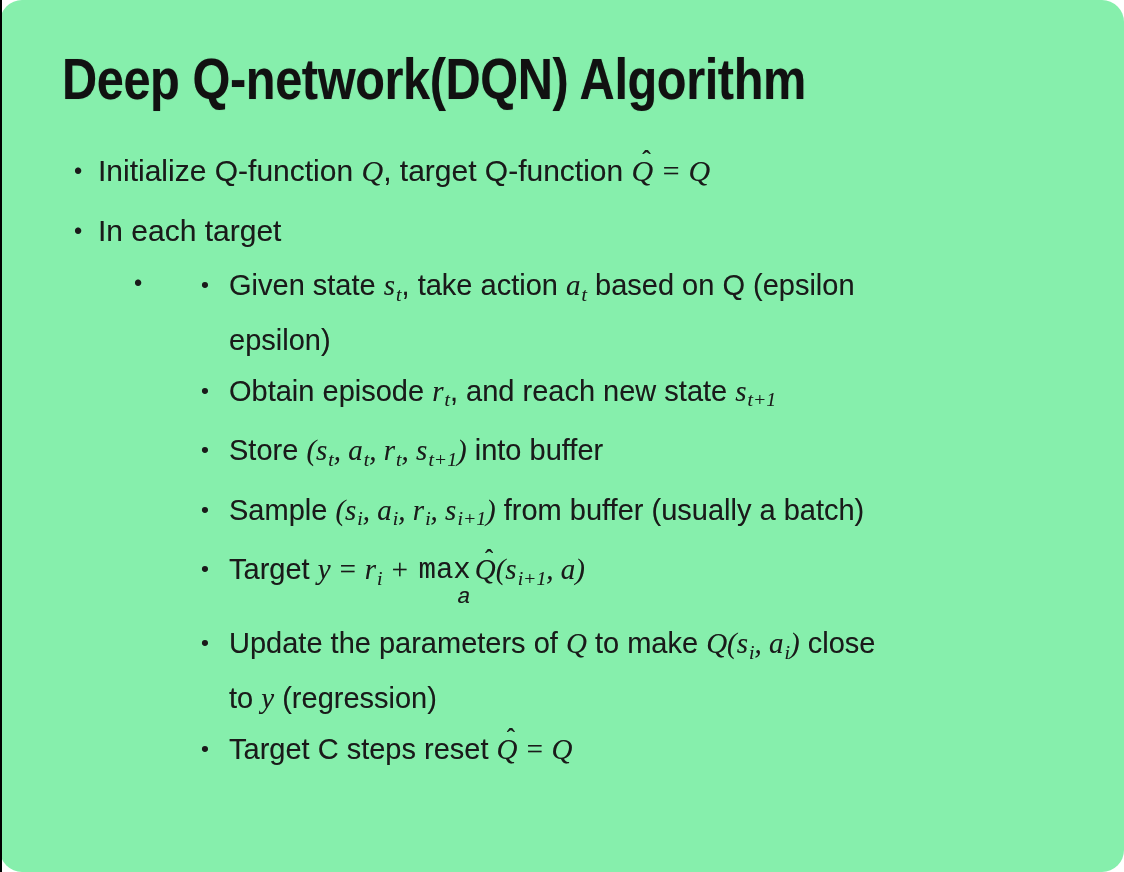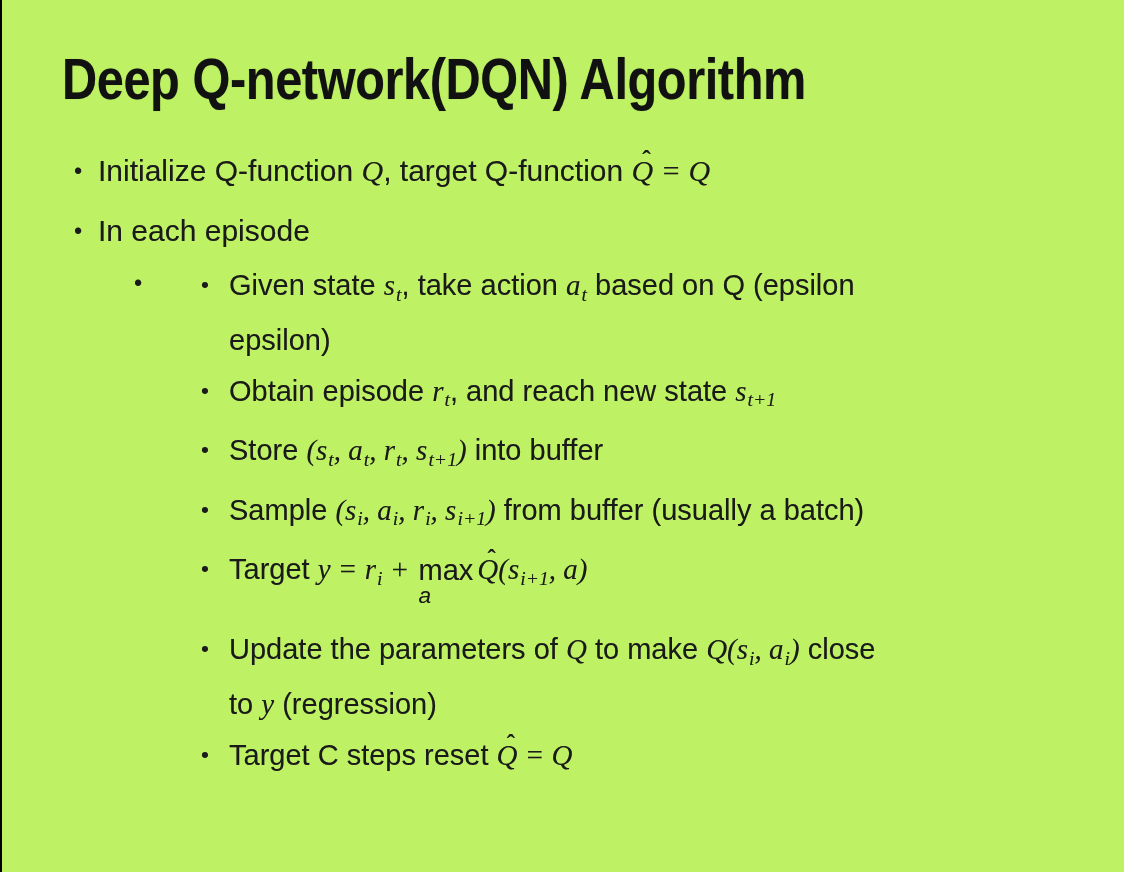--- a/index.html
+++ b/index.html
@@ -6,21 +6,22 @@
   body{
     width:1124px;height:872px;
     background:#ffffff;
     font-family:"Liberation Sans",sans-serif;
     color:#1a1a1a;
     overflow:hidden;
     position:relative;
   }
   .slide{
     position:absolute;inset:0;
-    background:#bef264;
+    background:#86efac;
+    border-radius:22px;
   }
   .edge-line{
     position:absolute;left:0;top:0;bottom:0;width:2px;
     background:#000000;
   }
   .title{
     position:absolute;
     left:62px;top:46px;
     font-size:58px;
     font-weight:bold;
@@ -71,37 +72,37 @@
     position:absolute;
     left:0.16em;top:-0.42em;
     font-size:0.85em;
     font-style:normal;
     font-weight:bold;
     width:100%;
     text-align:center;
   }
   .maxop{
     display:inline-block;
-    text-align:left;
+    text-align:right;
     vertical-align:-0.82em;
-    margin:0 4px 15px 2px;
-    font-family:Liberation Sans, sans-serif;
+    margin:0 4px 8px 2px;
+    font-family:Liberation Mono, monospace;
   }
   .maxop .op{display:block;line-height:1.05;font-style:normal;}
   .maxop .under{display:block;line-height:0.9;font-style:italic;font-size:0.78em;}
 </style>
 </head>
 <body>
 
 <div class="slide">
   <div class="edge-line"></div>
   <div class="title">Deep Q-network(DQN) Algorithm</div>
   <div class="bullets">
       <div class="b lvl1"><span class="dot">•</span><span class="txt">Initialize Q-function </span><span class="mi">Q</span><span class="txt">, target Q-function </span><span class="hatwrap"><span class="hatmark">ˆ</span>Q</span><span class="mi"> = </span><span class="mi">Q</span></div>
-      <div class="b lvl1"><span class="dot">•</span><span class="txt">In each episode</span></div>
+      <div class="b lvl1"><span class="dot">•</span><span class="txt">In each target</span></div>
       <div class="b lvl2"><span class="dot">•</span></div>
       <div class="b lvl3"><span class="dot">•</span><span class="txt">Given state </span><span class="mi">s<span class="sub mi">t</span></span><span class="txt">, take action </span><span class="mi">a<span class="sub mi">t</span></span><span class="txt"> based on Q (epsilon</span><br><span class="txt">epsilon)</span></div>
       <div class="b lvl3"><span class="dot">•</span><span class="txt">Obtain episode </span><span class="mi">r<span class="sub mi">t</span></span><span class="txt">, and reach new state </span><span class="mi">s<span class="sub mi">t+1</span></span></div>
       <div class="b lvl3"><span class="dot">•</span><span class="txt">Store </span><span class="mi">(</span><span class="mi">s<span class="sub mi">t</span></span><span class="mi">, </span><span class="mi">a<span class="sub mi">t</span></span><span class="mi">, </span><span class="mi">r<span class="sub mi">t</span></span><span class="mi">, </span><span class="mi">s<span class="sub mi">t+1</span></span><span class="mi">)</span><span class="txt"> into buffer</span></div>
       <div class="b lvl3"><span class="dot">•</span><span class="txt">Sample </span><span class="mi">(</span><span class="mi">s<span class="sub mi">i</span></span><span class="mi">, </span><span class="mi">a<span class="sub mi">i</span></span><span class="mi">, </span><span class="mi">r<span class="sub mi">i</span></span><span class="mi">, </span><span class="mi">s<span class="sub mi">i+1</span></span><span class="mi">)</span><span class="txt"> from buffer (usually a batch)</span></div>
       <div class="b lvl3"><span class="dot">•</span><span class="txt">Target </span><span class="mi">y</span><span class="mi"> = </span><span class="mi">r<span class="sub mi">i</span></span><span class="mi"> + </span><span class="maxop"><span class="op">max</span><span class="under">a</span></span><span class="hatwrap"><span class="hatmark">ˆ</span>Q</span><span class="mi">(</span><span class="mi">s<span class="sub mi">i+1</span></span><span class="mi">, </span><span class="mi">a</span><span class="mi">)</span></div>
       <div class="b lvl3"><span class="dot">•</span><span class="txt">Update the parameters of </span><span class="mi">Q</span><span class="txt"> to make </span><span class="mi">Q</span><span class="mi">(</span><span class="mi">s<span class="sub mi">i</span></span><span class="mi">, </span><span class="mi">a<span class="sub mi">i</span></span><span class="mi">)</span><span class="txt"> close</span><br><span class="txt">to </span><span class="mi">y</span><span class="txt"> (regression)</span></div>
       <div class="b lvl3"><span class="dot">•</span><span class="txt">Target C steps reset </span><span class="hatwrap"><span class="hatmark">ˆ</span>Q</span><span class="mi"> = </span><span class="mi">Q</span></div>
     </div>
 </div>

